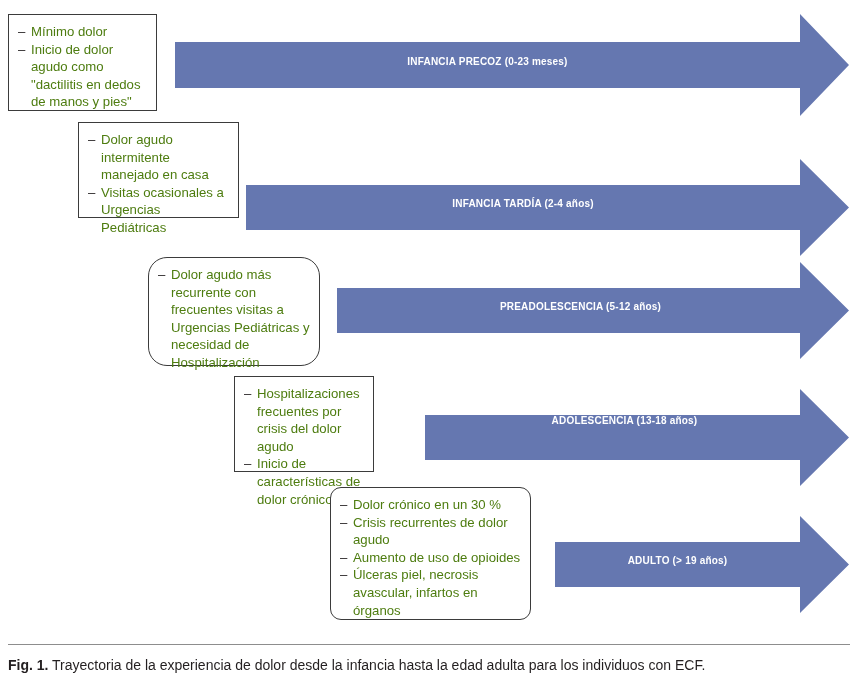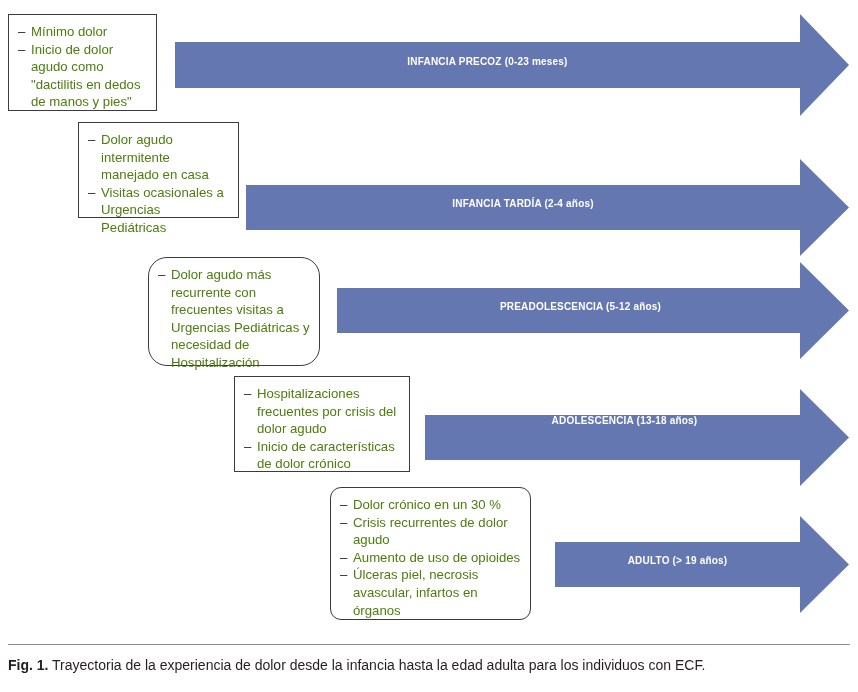--- a/index.html
+++ b/index.html
@@ -167,21 +167,21 @@
         <li class="callout-item">Visitas ocasionales a Urgencias Pediátricas</li>
       </ul>
     </div>
 
     <div class="callout-box" style="left:148px; top:257px; width:172px; height:109px;border-radius:19px;">
       <ul class="callout-list">
         <li class="callout-item">Dolor agudo más recurrente con frecuentes visitas a Urgencias Pediátricas y necesidad de Hospitalización</li>
       </ul>
     </div>
 
-    <div class="callout-box" style="left:234px; top:376px; width:176px; height:96px;">
+    <div class="callout-box" style="left:234px; top:376px; width:140px; height:96px;">
       <ul class="callout-list">
         <li class="callout-item">Hospitalizaciones frecuentes por crisis del dolor agudo</li>
         <li class="callout-item">Inicio de características de dolor crónico</li>
       </ul>
     </div>
 
     <div class="callout-box" style="left:330px; top:487px; width:201px; height:133px;border-radius:11px;">
       <ul class="callout-list">
         <li class="callout-item">Dolor crónico en un 30 %</li>
         <li class="callout-item">Crisis recurrentes de dolor agudo</li>

